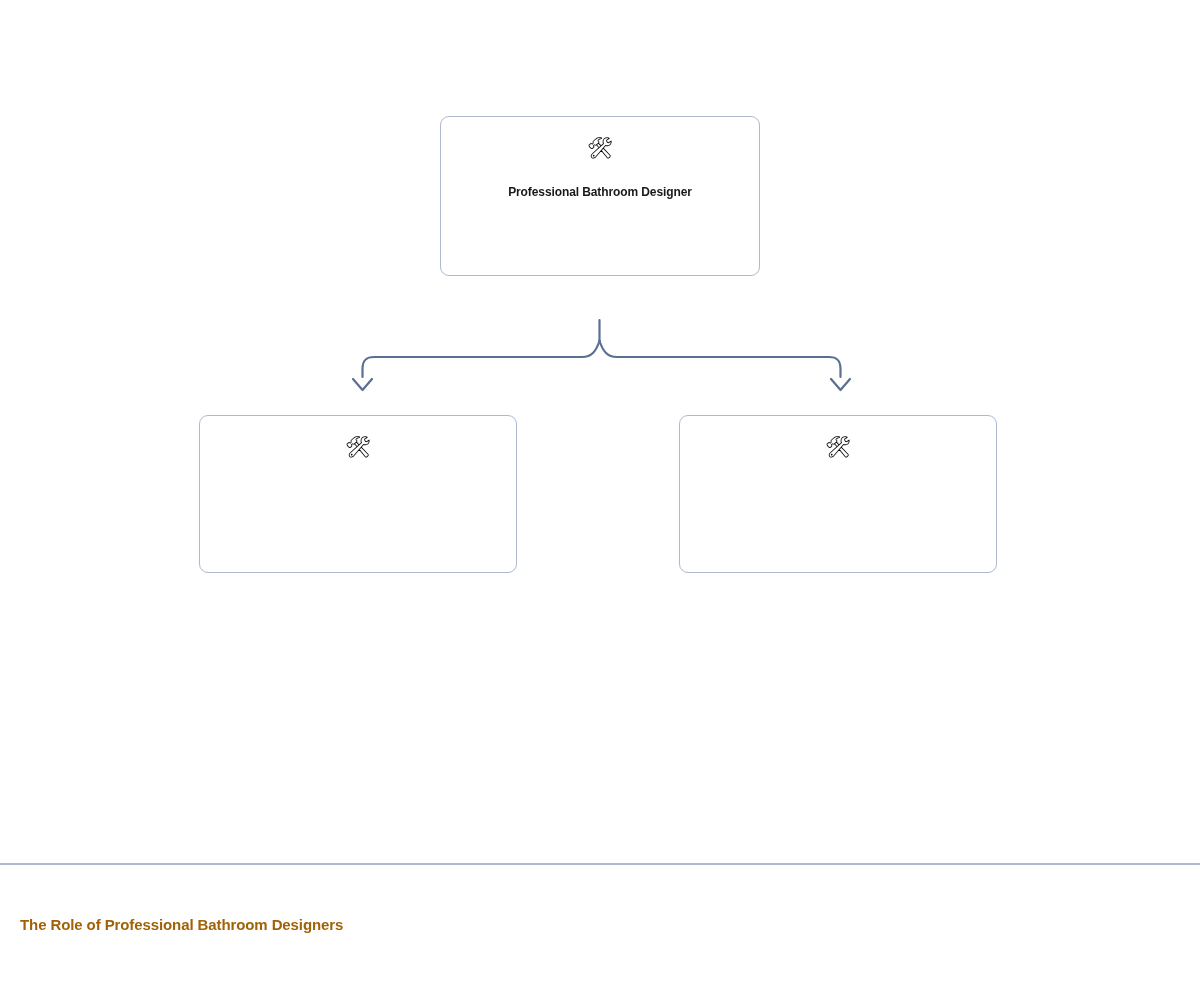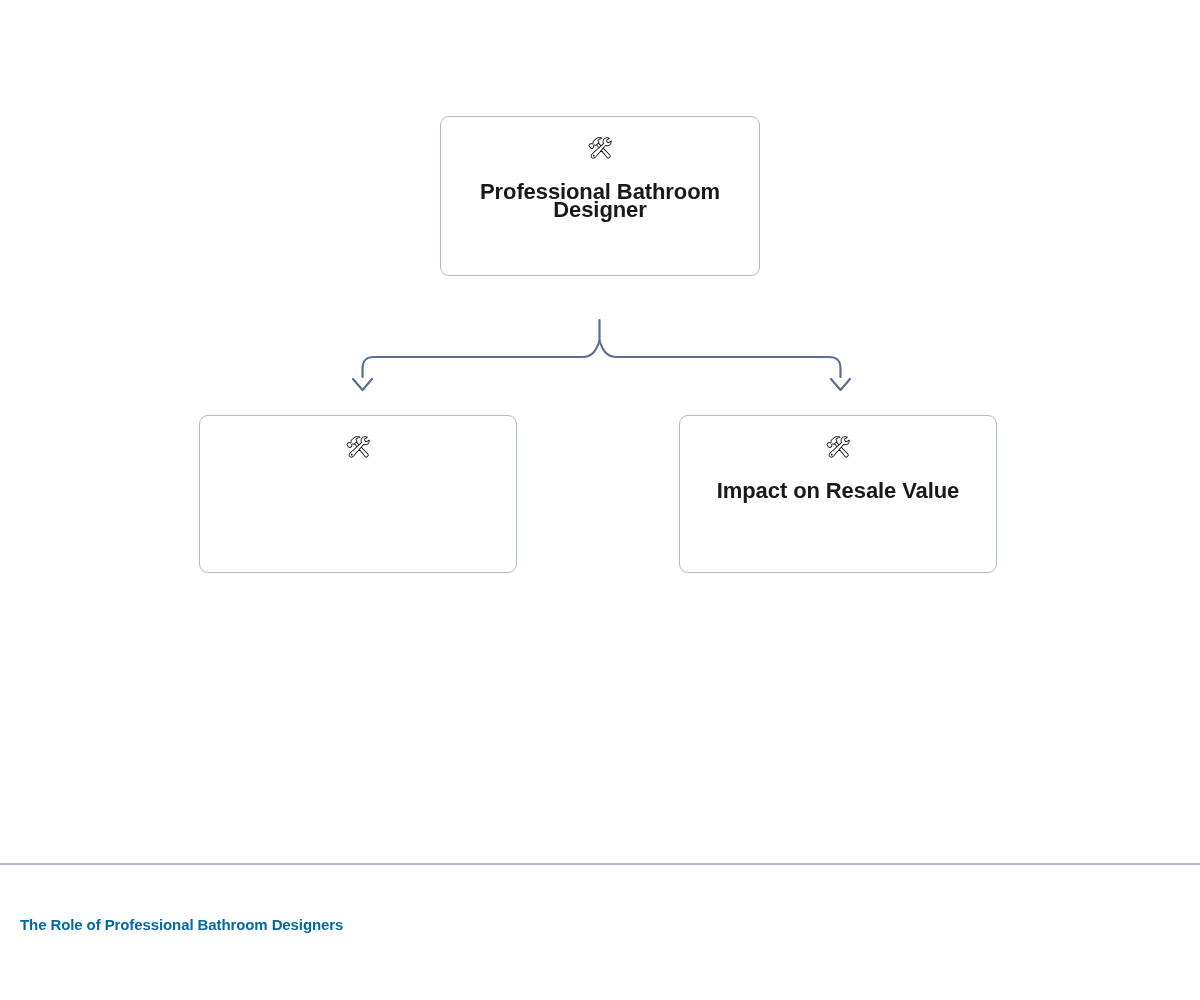--- a/index.html
+++ b/index.html
@@ -56,21 +56,21 @@
     text-align: center;
     user-select: none;
   }
 
   .node-label {
     margin-top: 22px;
     width: 100%;
     padding: 0 14px;
     box-sizing: border-box;
     text-align: center;
-    font-size: 22px;
+    font-size: 12px;
     font-weight: bold;
     line-height: 18px;
     color: #17191c;
     letter-spacing: -0.1px;
   }
 
   #node-root {
     left: 440px;
     top: 116px;
     width: 320px;
@@ -108,21 +108,21 @@
   }
 
   #footer-title {
     position: absolute;
     left: 20px;
     top: 51px;
     width: 330px;
     font-size: 15px;
     font-weight: bold;
     line-height: 18.5px;
-    color: #0369a1;
+    color: #a16207;
     letter-spacing: -0.1px;
   }
 </style>
 </head>
 <body>
 
 <div id="diagram-canvas">
 
   <svg id="connector-layer" viewBox="0 0 1200 864" width="1200" height="864" xmlns="http://www.w3.org/2000/svg">
     <g fill="none" stroke="#5a6f94" stroke-width="2.2" stroke-linecap="round" stroke-linejoin="round">
@@ -142,21 +142,20 @@
     <span class="node-icon">🛠</span>
     <span class="node-label">Professional Bathroom Designer</span>
   </div>
 
   <div id="node-child-0" class="node">
     <span class="node-icon">🛠</span>
   </div>
 
   <div id="node-child-1" class="node">
     <span class="node-icon">🛠</span>
-    <span class="node-label">Impact on Resale Value</span>
   </div>
 
 </div>
 
 <div id="footer-divider"></div>
 
 <div id="footer">
   <div id="footer-title">The Role of Professional Bathroom Designers</div>
 </div>
 

